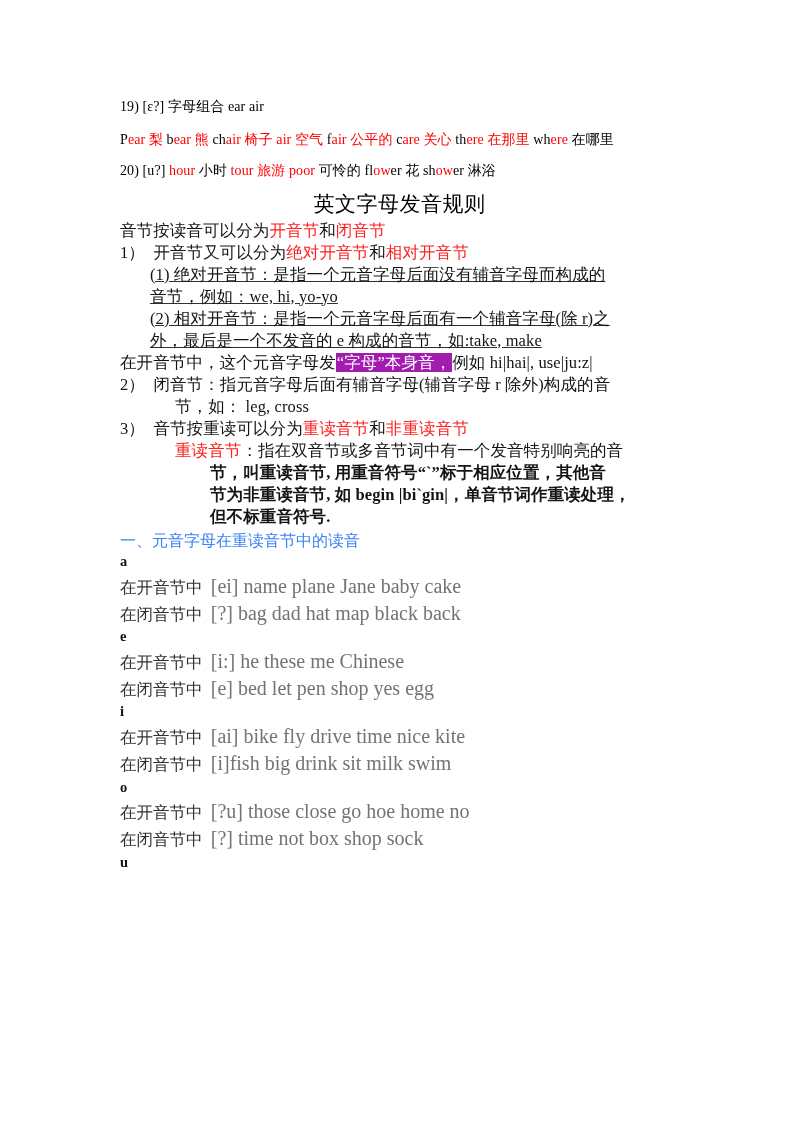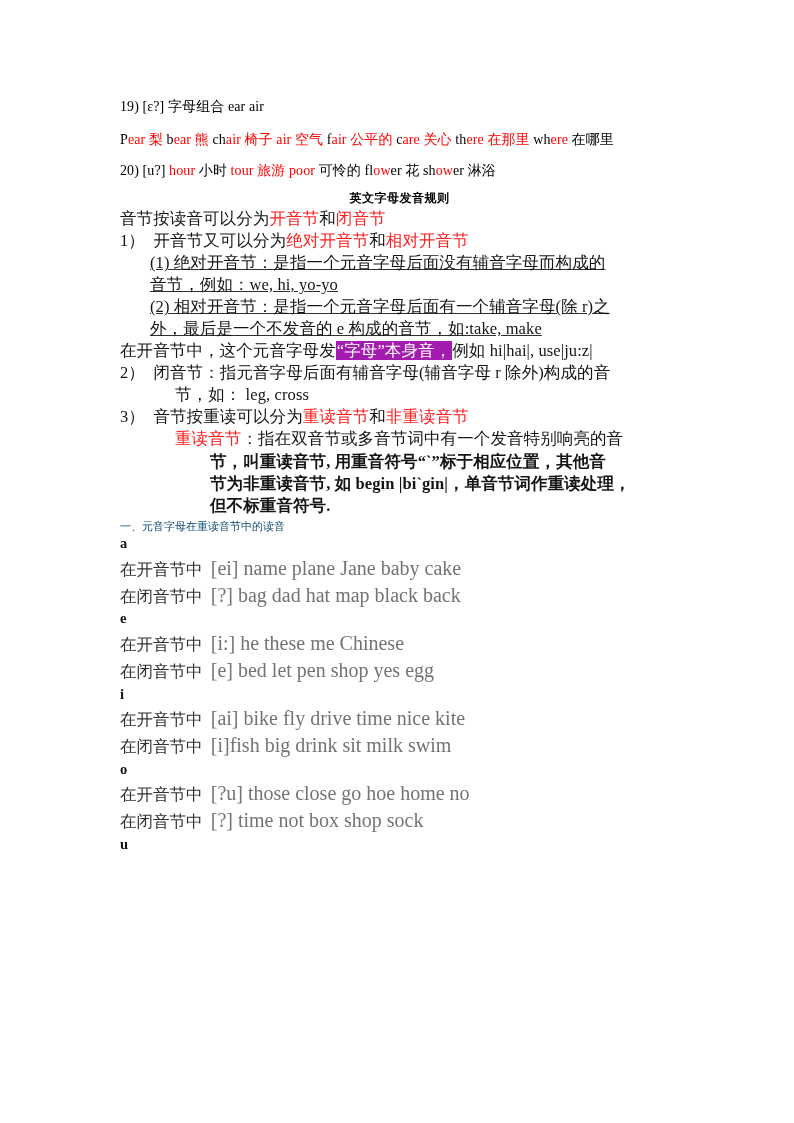--- a/index.html
+++ b/index.html
@@ -30,22 +30,22 @@
     margin: 0 0 9px 0;
     letter-spacing: 0.1px;
   }
   .entry-head { margin-bottom: 11px; }
   .red { color: #ff0000; }
   .blk { color: #000000; }
 
   
   .doc-title {
     text-align: center;
-    font-weight: bold;
-    font-size: 12px;
+    font-weight: normal;
+    font-size: 21px;
     line-height: 1.25;
     margin: 2px 0 2px 0;
     letter-spacing: 0.5px;
   }
 
   
   .ln {
     font-size: 16.5px;
     line-height: 1.335;
     margin: 0;
@@ -60,24 +60,24 @@
     color: #ffffff;
     padding: 0 1px;
   }
 
   .ind1 { padding-left: 30px; text-decoration: underline; }
   .ind2 { padding-left: 55px; }
   .ind3 { padding-left: 90px; font-weight: bold; }
 
   
   .sec-head {
-    font-size: 11px;
+    font-size: 16px;
     line-height: 1.34;
     margin: 2px 0 0 0;
-    color: #0c4a6e;
+    color: #3b82f6;
   }
   .vowel {
     font-size: 14.5px;
     font-weight: bold;
     line-height: 1.5;
     margin: 0;
     color: #141414;
   }
   .vline {
     font-size: 16.5px;

